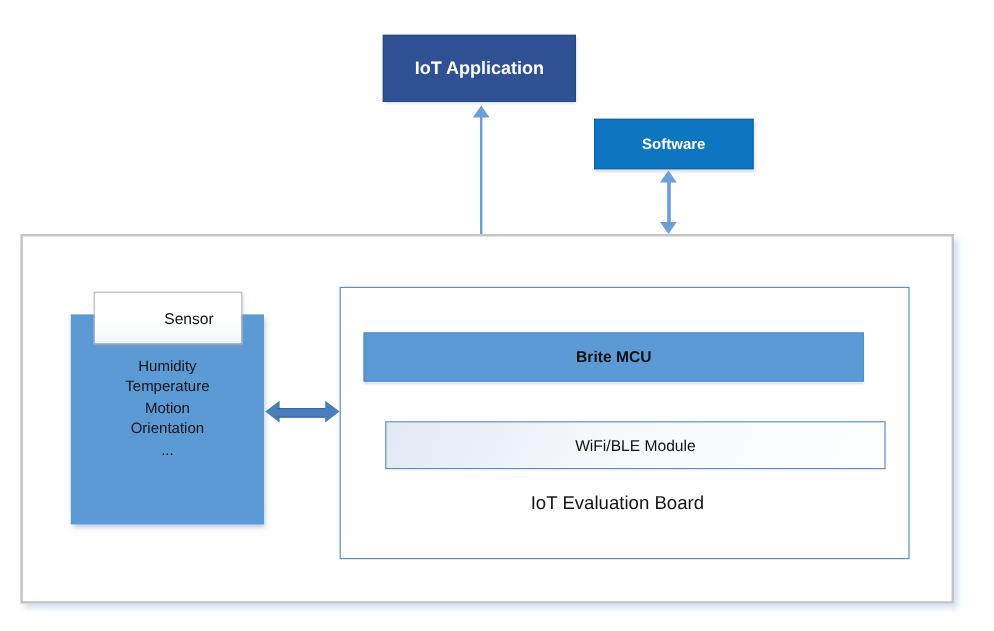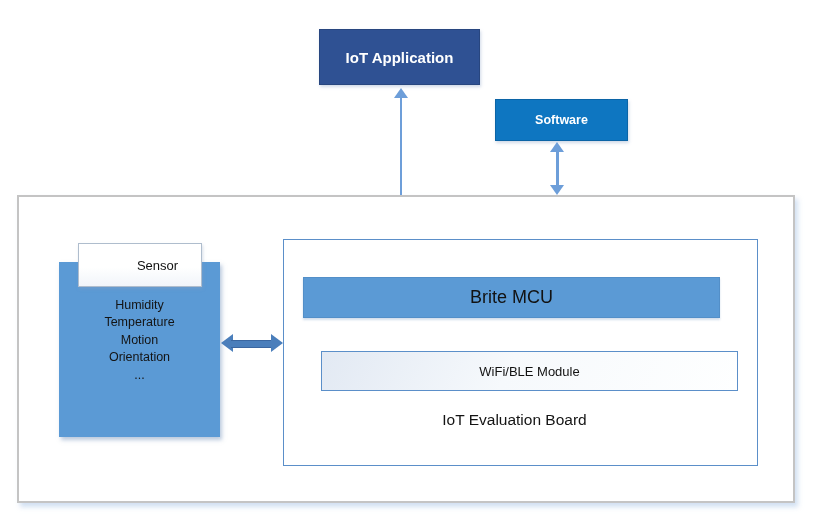--- a/index.html
+++ b/index.html
@@ -65,22 +65,23 @@
   .board-box {
     left: 283px; top: 239px; width: 475px; height: 227px;
     border: 1.5px solid var(--board-border, #5B8FC9);
     background: #ffffff;
     display: block;
   }
   .mcu-bar {
     left: 303px; top: 277px; width: 417px; height: 41px;
     background: var(--block-blue, #5B9AD5);
     border: 1px solid #538FC8;
-    color: #121212; font-size: 18px;
+    color: #121212; font-size: 13px;
     box-shadow: 0 2px 2px rgba(130,160,200,0.35);
+    font-weight: bold;
   }
   .wifi-bar {
     left: 321px; top: 351px; width: 417px; height: 40px;
     background: linear-gradient(115deg, #E2E9F3 0%, #F6F9FC 45%, #FEFFFF 100%);
     border: 1px solid var(--board-border, #5B8FC9);
     color: #121212; font-size: 13px;
   }
   .board-label {
     position: absolute; left: 283px; top: 411px; width: 463px;
     text-align: center; color: #141414; font-size: 15.5px;

